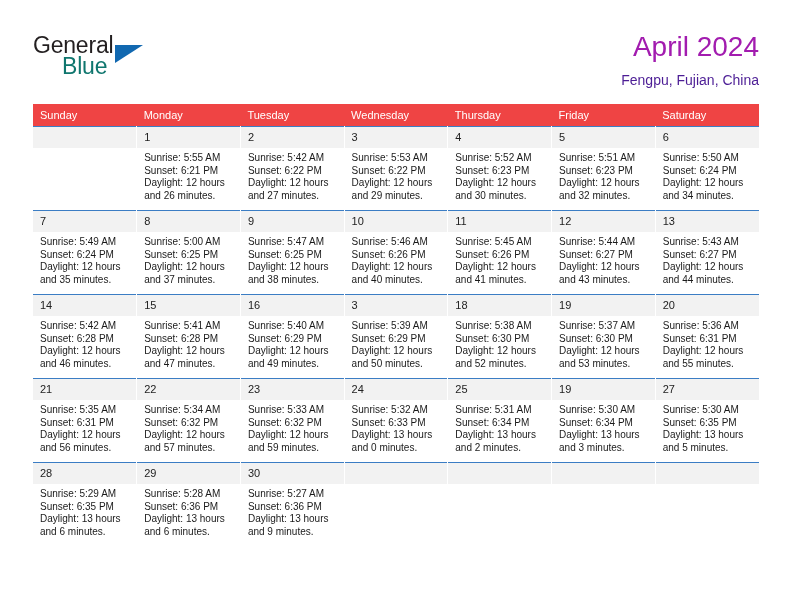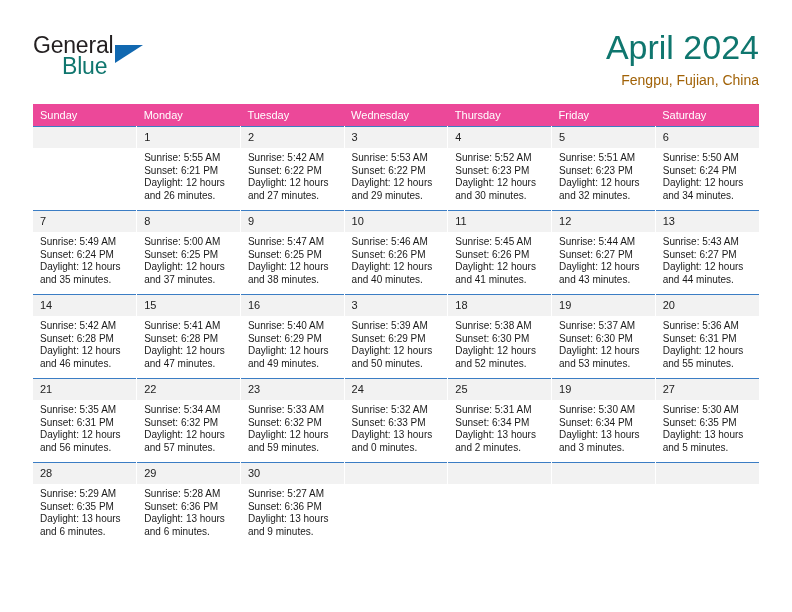--- a/index.html
+++ b/index.html
@@ -66,47 +66,47 @@
     border-bottom: 18px solid transparent;
   }
 
   .title-block {
     position: absolute;
     right: 33px;
     top: 30px;
     text-align: right;
   }
   .cal-title {
-    font-size: 34px;
-    color: #0f766e;
+    font-size: 28px;
+    color: #a21caf;
     line-height: 34px;
     white-space: nowrap;
   }
   .cal-subtitle {
     font-size: 14px;
-    color: #a16207;
+    color: #4c1d95;
     line-height: 20px;
     margin-top: 6px;
     white-space: nowrap;
     text-align: right;
   }
 
   
   .calendar {
     position: absolute;
     left: 33px;
     top: 104px;
     width: 726px;
     border-collapse: collapse;
     table-layout: fixed;
   }
   .calendar col { width: 103.71px; }
 
   .calendar thead th {
-    background: #ec4899;
+    background: #ef4444;
     color: #ffffff;
     font-size: 11px;
     font-weight: normal;
     text-align: left;
     padding: 5px 0 5px 7px;
     height: 11px;
     line-height: 12px;
     border: none;
   }
 

